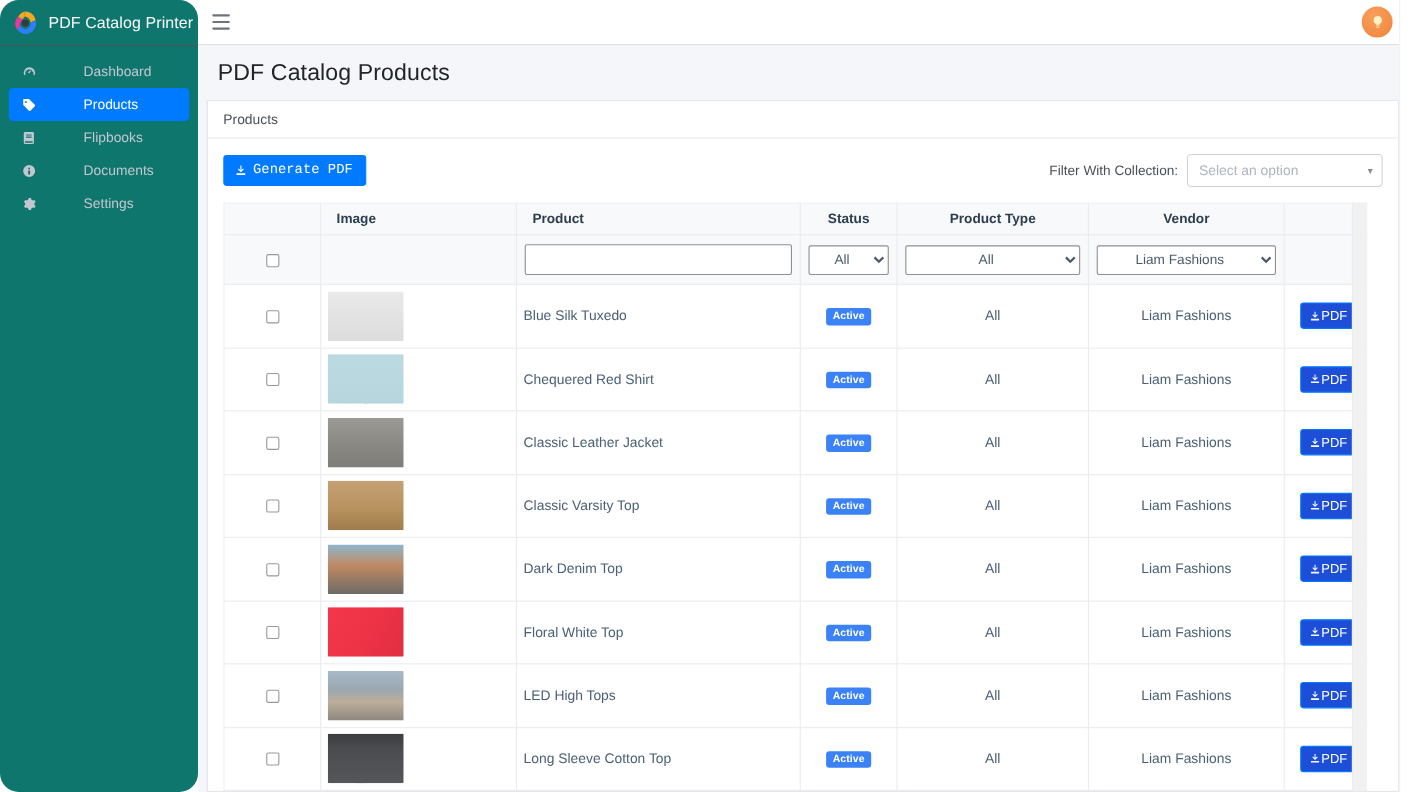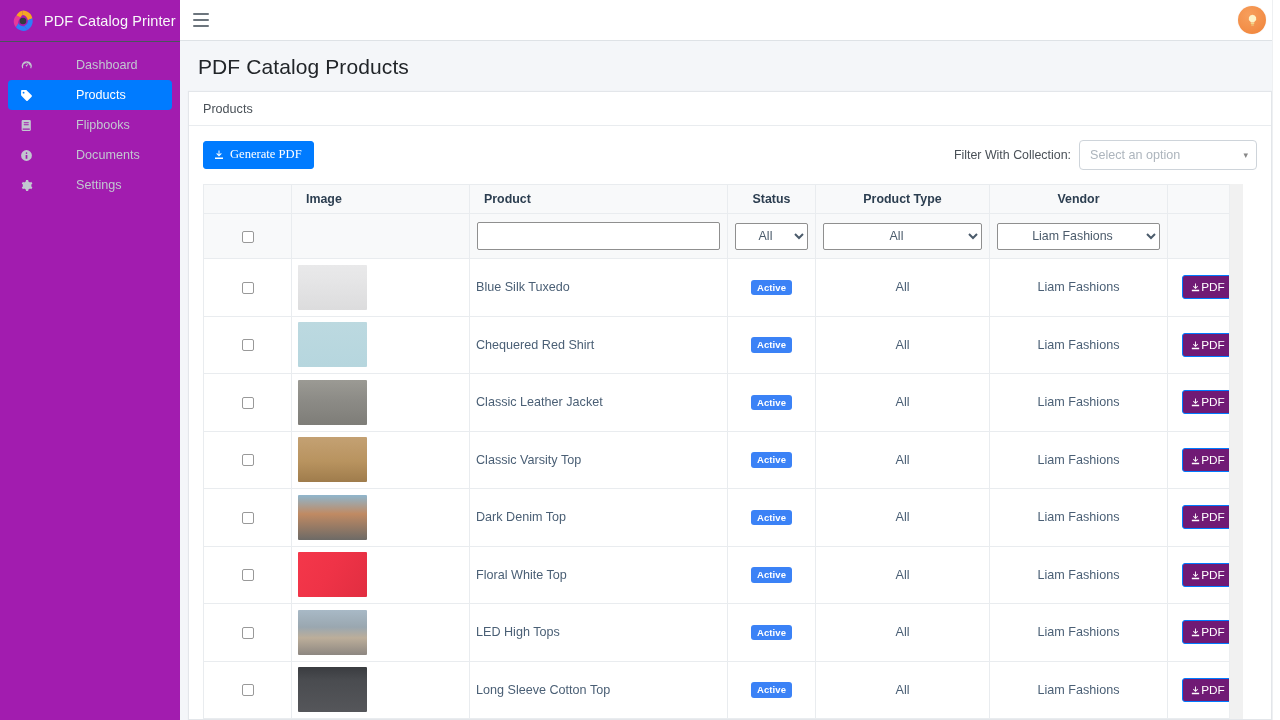--- a/index.html
+++ b/index.html
@@ -8,25 +8,26 @@
     overflow: hidden;
     font-family: "Liberation Sans", "DejaVu Sans", sans-serif;
     background: #ffffff;
     -webkit-font-smoothing: antialiased;
   }
   .app { display: flex; width: 1280px; height: 720px; }
 
   
   .sidebar {
     width: 180px; flex: 0 0 180px;
-    background: #a21caf;
+    background: #0f766e;
     color: #c2c7d0;
     height: 720px;
     overflow: hidden;
     position: relative;
+    border-radius: 17px;
   }
   .brand {
     height: 36px;
     display: flex; align-items: center;
     padding: 0 12px 0 10px;
     border-bottom: 1px solid #4b545c;
     box-sizing: content-box;
     height: 41px;
   }
   .brand-logo {
@@ -139,21 +140,21 @@
   .btn-primary {
     background: #007bff;
     border: 1px solid #007bff;
     color: #fff;
     font-size: 12.6px;
     padding: 6px 11px 7px 9px;
     border-radius: 3px;
     cursor: pointer;
     display: inline-flex; align-items: center; gap: 5px;
     line-height: 1.1;
-    font-family: Liberation Serif, serif;
+    font-family: Liberation Mono, monospace;
   }
   .filter-wrap { display: flex; align-items: center; gap: 8px; }
   .filter-label { font-size: 12.4px; color: #495057; white-space: nowrap; }
   .select2 {
     width: 178px; height: 30px;
     border: 1px solid #ced4da;
     border-radius: 4px;
     background: #fff;
     display: flex; align-items: center;
     padding: 0 8px 0 10px;
@@ -252,28 +253,28 @@
     background: #3b82f6;
     color: #fff;
     font-size: 9.5px;
     font-weight: bold;
     padding: 3px 6px 3px 6px;
     border-radius: 3px;
     line-height: 1;
     letter-spacing: .1px;
   }
   .btn-pdf {
-    background: #701a75;
+    background: #1d4ed8;
     border: 1px solid #007bff;
     color: #fff;
     font-size: 11.8px;
     padding: 5px 9px 5px 7px;
     border-radius: 3px;
     cursor: pointer;
-    display: inline-flex; align-items: flex-end; gap: 0;
+    display: inline-flex; align-items: center; gap: 0;
     line-height: 1.05;
     font-family: inherit;
   }
   td.act-cell { text-align: center; padding: 0 4px; }
 
   
   .vscroll-track {
     position: absolute;
     top: 0; right: 0;
     width: 14px;

